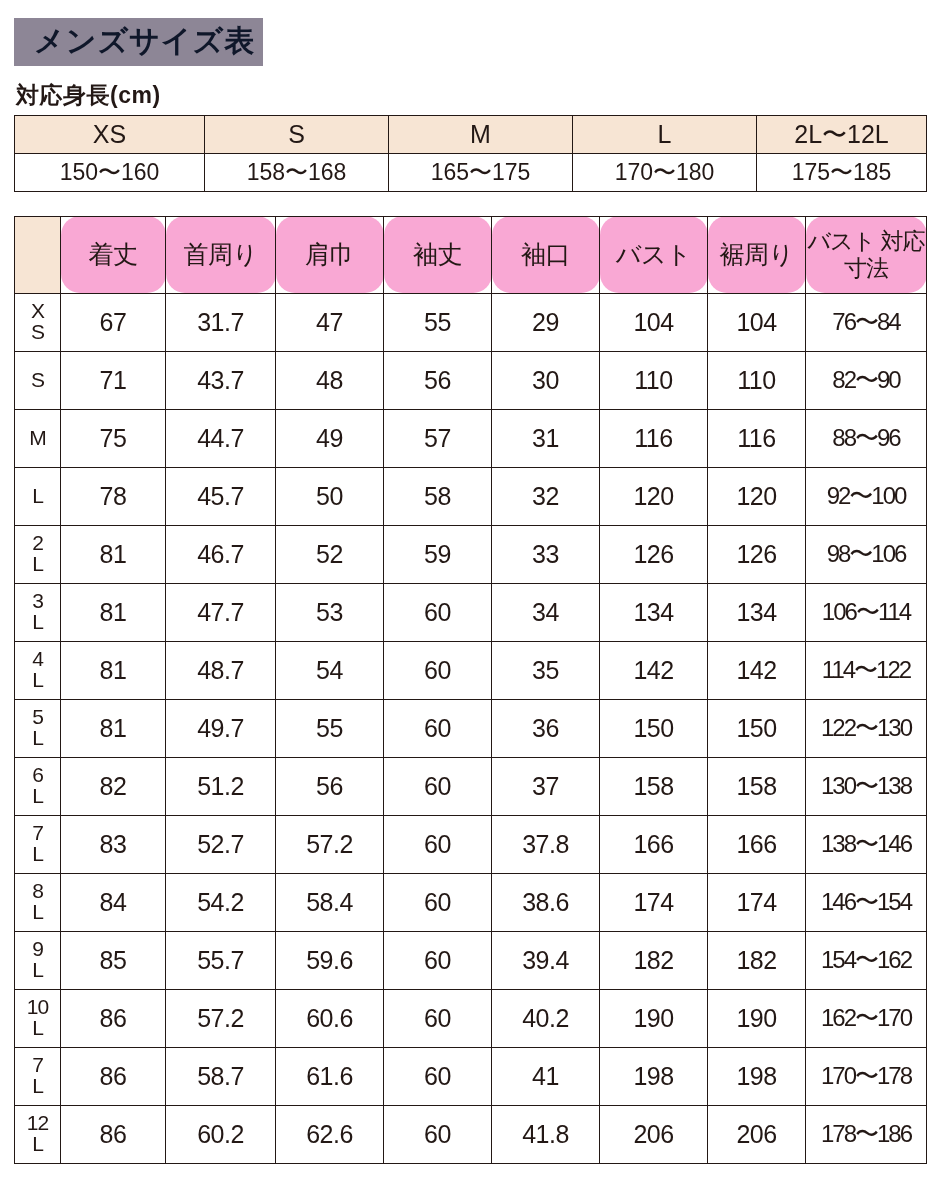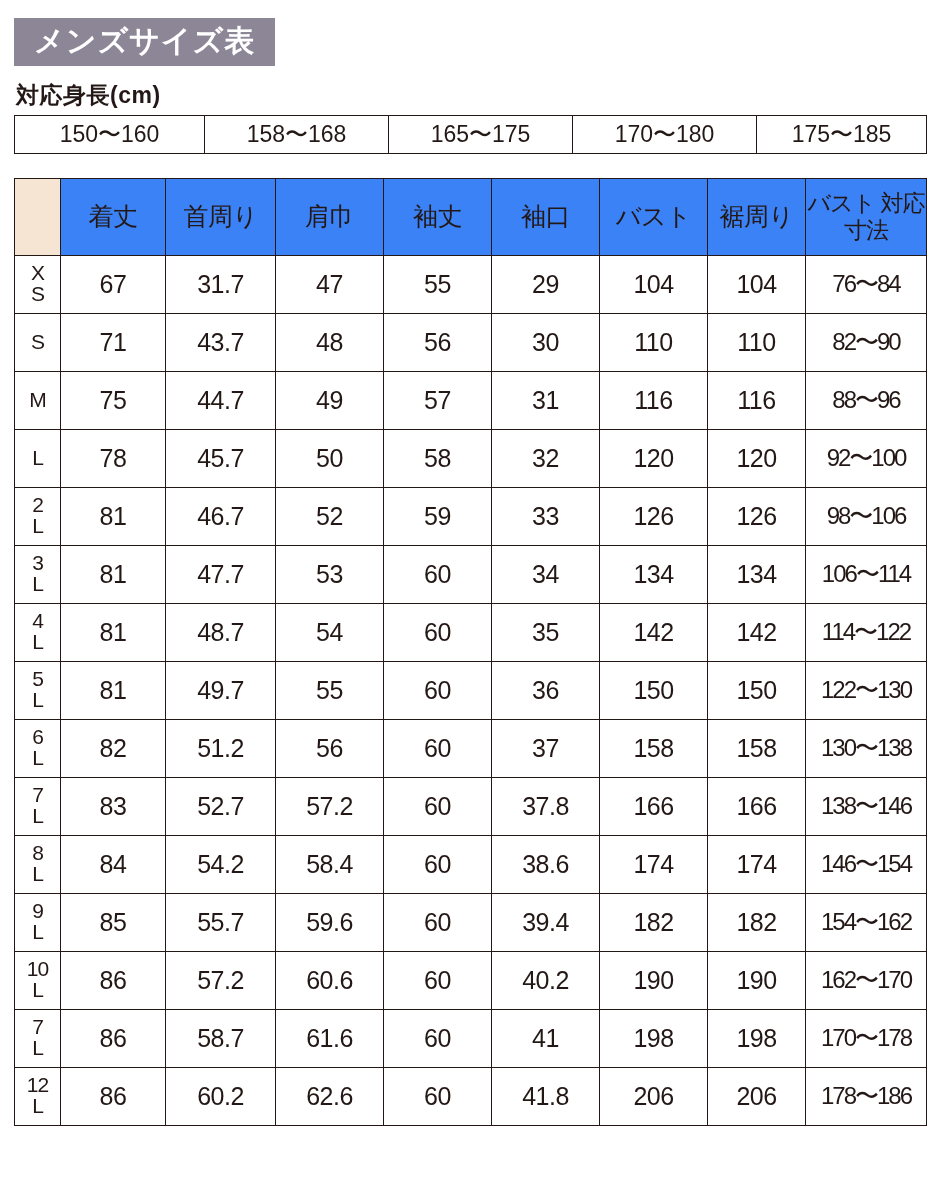--- a/index.html
+++ b/index.html
@@ -19,25 +19,25 @@
     width: 940px;
     height: 1200px;
     box-sizing: border-box;
     padding: 18px 14px 0 14px;
   }
 
   
   .title-banner {
     display: inline-block;
     background: #8d8696;
-    color: #ffffff;
+    color: #0f172a;
     font-size: 30px;
     font-weight: bold;
     letter-spacing: 1px;
-    padding: 7px 20px 9px 20px;
+    padding: 7px 8px 9px 20px;
     line-height: 1.05;
   }
 
   
   .sub-heading {
     margin: 14px 0 4px 2px;
     font-size: 23px;
     font-weight: bold;
     letter-spacing: 0.5px;
   }
@@ -76,26 +76,27 @@
   
   .size-table {
     width: 912px;
     margin-top: 24px;
   }
   .size-table th.corner {
     background: #f7e5d4;
     width: 46px;
   }
   .size-table th.col-head {
-    background: #3b82f6;
+    background: #f9a8d4;
     font-size: 25px;
     height: 76px;
     font-weight: normal;
     line-height: 1.15;
     letter-spacing: -0.5px;
+    border-radius: 19px;
   }
   .size-table th.col-head.two-line {
     font-size: 23px;
     letter-spacing: -1px;
     margin-top: 24px;
   }
   .size-table td.row-head {
     background: #ffffff;
     font-size: 21px;
     width: 46px;
@@ -128,20 +129,27 @@
 
   <table class="height-table">
     <colgroup>
       <col style="width:190px">
       <col style="width:184px">
       <col style="width:184px">
       <col style="width:184px">
       <col style="width:170px">
     </colgroup>
     <tbody>
+      <tr>
+        <th>XS</th>
+        <th>S</th>
+        <th>M</th>
+        <th>L</th>
+        <th>2L〜12L</th>
+      </tr>
       <tr>
         <td>150〜160</td>
         <td>158〜168</td>
         <td>165〜175</td>
         <td>170〜180</td>
         <td>175〜185</td>
       </tr>
     </tbody>
   </table>
 

